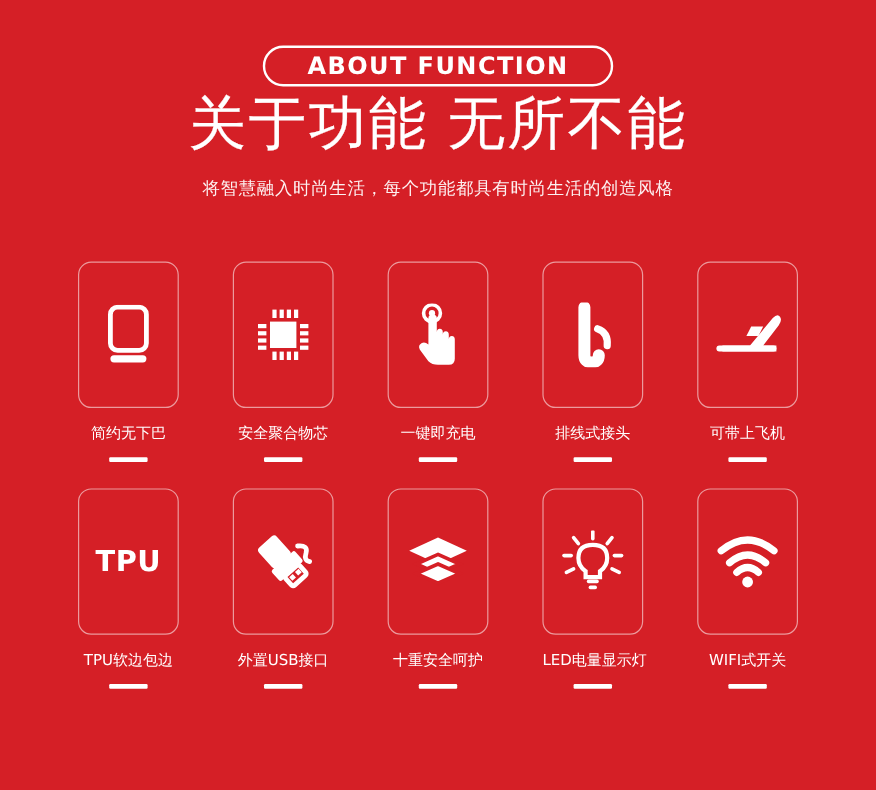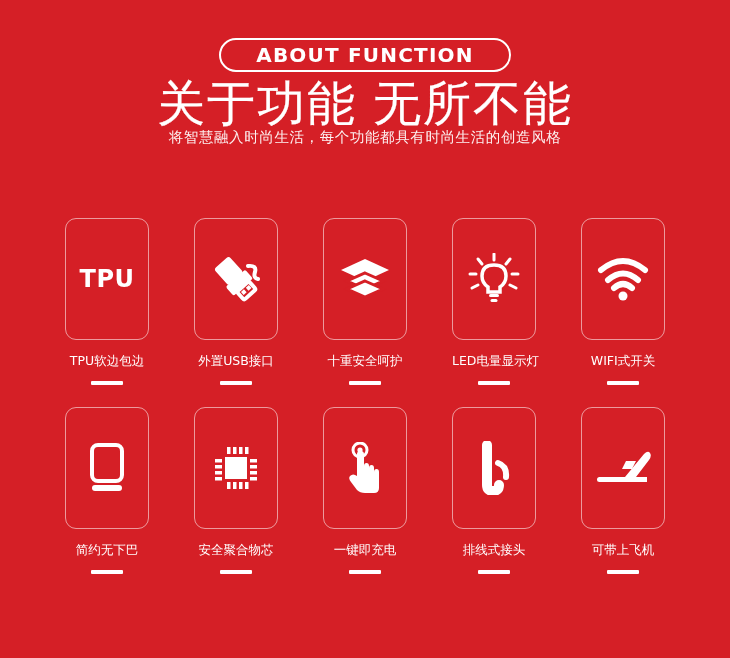--- a/index.html
+++ b/index.html
@@ -41,21 +41,21 @@
     line-height:1.05;
     font-weight:300;
     letter-spacing:2px;
     color:#ffffff;
     font-family:"DejaVu Sans","Liberation Sans",sans-serif;
     -webkit-text-stroke:0.2px #ffffff;
   }
   .main-title .gap { display:inline-block; width:16px; }
 
   .subtitle {
-    margin-top:0;
+    margin-top:20px;
     font-size:14.5px;
     letter-spacing:0.6px;
     color:#fdf0f0;
     font-family:"DejaVu Sans","Liberation Sans",sans-serif;
   }
 
   
   .grid {
     position:absolute;
     left:0; right:0;
@@ -120,107 +120,20 @@
   </div>
 
   <div class="main-title">
     <span>关于功能</span><span class="gap"></span><span>无所不能</span>
   </div>
 
   <div class="subtitle">将智慧融入时尚生活，每个功能都具有时尚生活的创造风格</div>
 </div>
 
 <div class="grid">
-
-  <div class="row">
-
-    <div class="feature">
-      <div class="card">
-        <div class="icon-wrap">
-          <span class="tpu-text">TPU</span>
-        </div>
-      </div>
-      <div class="label">TPU软边包边</div>
-      <div class="divider"></div>
-    </div>
-
-    <div class="feature">
-      <div class="card">
-        <div class="icon-wrap">
-          <svg width="52" height="52" viewBox="0 0 52 52">
-            <g transform="rotate(-42 26 26)">
-              <rect x="16" y="4" width="20" height="22" rx="3" fill="#ffffff"></rect>
-              <rect x="13" y="25" width="26" height="12" rx="2" fill="#ffffff"></rect>
-              <rect x="18" y="36" width="16" height="11" rx="2" fill="none" stroke="#ffffff" stroke-width="4"></rect>
-              <rect x="21" y="39" width="4" height="4" fill="#ffffff"></rect>
-              <rect x="27.5" y="39" width="4" height="4" fill="#ffffff"></rect>
-            </g>
-            <path d="M38 13 Q47 12 45 19 Q43 25 48 26" fill="none" stroke="#ffffff" stroke-width="4" stroke-linecap="round"></path>
-          </svg>
-        </div>
-      </div>
-      <div class="label">外置USB接口</div>
-      <div class="divider"></div>
-    </div>
-
-    <div class="feature">
-      <div class="card">
-        <div class="icon-wrap">
-          <svg width="52" height="42" viewBox="0 0 52 42">
-            <path d="M26 1 L50 12 L26 23 L2 12 Z" fill="#ffffff"></path>
-            <path d="M26 15 L44 23 L26 31 L8 23 Z" fill="#ffffff" stroke="#d51f26" stroke-width="3"></path>
-            <path d="M26 23 L44 31 L26 39 L8 31 Z" fill="#ffffff" stroke="#d51f26" stroke-width="3"></path>
-          </svg>
-        </div>
-      </div>
-      <div class="label">十重安全呵护</div>
-      <div class="divider"></div>
-    </div>
-
-    <div class="feature">
-      <div class="card">
-        <div class="icon-wrap">
-          <svg width="52" height="52" viewBox="0 0 52 52">
-            <path d="M26 12 Q38 12 38 23 Q38 30 32 34 L32 39 L20 39 L20 34
-                     Q14 30 14 23 Q14 12 26 12 Z" fill="none" stroke="#ffffff" stroke-width="3.5"></path>
-            <rect x="21" y="41" width="10" height="3" rx="1.5" fill="#ffffff"></rect>
-            <rect x="22.5" y="46" width="7" height="3" rx="1.5" fill="#ffffff"></rect>
-            <g stroke="#ffffff" stroke-width="3" stroke-linecap="round">
-              <line x1="26" y1="1" x2="26" y2="7"></line>
-              <line x1="10" y1="6" x2="14" y2="11"></line>
-              <line x1="42" y1="6" x2="38" y2="11"></line>
-              <line x1="2" y1="21" x2="8" y2="21"></line>
-              <line x1="50" y1="21" x2="44" y2="21"></line>
-              <line x1="4" y1="35" x2="10" y2="32"></line>
-              <line x1="48" y1="35" x2="42" y2="32"></line>
-            </g>
-          </svg>
-        </div>
-      </div>
-      <div class="label">LED电量显示灯</div>
-      <div class="divider"></div>
-    </div>
-
-    <div class="feature">
-      <div class="card">
-        <div class="icon-wrap">
-          <svg width="52" height="44" viewBox="0 0 52 44">
-            <g fill="none" stroke="#ffffff" stroke-linecap="round">
-              <path d="M4 13 Q26 -5 48 13" stroke-width="6"></path>
-              <path d="M11 23 Q26 10 41 23" stroke-width="6"></path>
-              <path d="M17 31 Q26 23 35 31" stroke-width="6"></path>
-            </g>
-            <circle cx="26" cy="39" r="4.5" fill="#ffffff"></circle>
-          </svg>
-        </div>
-      </div>
-      <div class="label">WIFI式开关</div>
-      <div class="divider"></div>
-    </div>
-  </div>
 
   <div class="row">
 
     <div class="feature">
       <div class="card">
         <div class="icon-wrap">
           <svg width="40" height="50" viewBox="0 0 40 50">
             <rect x="5" y="2" width="30" height="36" rx="6" ry="6" fill="none" stroke="#ffffff" stroke-width="4"></rect>
             <rect x="5" y="42" width="30" height="6" rx="3" ry="3" fill="#ffffff"></rect>
           </svg>
@@ -300,13 +213,100 @@
                      L52 28 L52 33 L7 33 Z" fill="#ffffff"></path>
             <path d="M31 12 L41 12 L37 20 L27 20 Z" fill="#ffffff"></path>
             <rect x="2" y="28" width="50" height="5" rx="2.5" fill="#ffffff"></rect>
           </svg>
         </div>
       </div>
       <div class="label">可带上飞机</div>
       <div class="divider"></div>
     </div>
   </div>
+
+  <div class="row">
+
+    <div class="feature">
+      <div class="card">
+        <div class="icon-wrap">
+          <span class="tpu-text">TPU</span>
+        </div>
+      </div>
+      <div class="label">TPU软边包边</div>
+      <div class="divider"></div>
+    </div>
+
+    <div class="feature">
+      <div class="card">
+        <div class="icon-wrap">
+          <svg width="52" height="52" viewBox="0 0 52 52">
+            <g transform="rotate(-42 26 26)">
+              <rect x="16" y="4" width="20" height="22" rx="3" fill="#ffffff"></rect>
+              <rect x="13" y="25" width="26" height="12" rx="2" fill="#ffffff"></rect>
+              <rect x="18" y="36" width="16" height="11" rx="2" fill="none" stroke="#ffffff" stroke-width="4"></rect>
+              <rect x="21" y="39" width="4" height="4" fill="#ffffff"></rect>
+              <rect x="27.5" y="39" width="4" height="4" fill="#ffffff"></rect>
+            </g>
+            <path d="M38 13 Q47 12 45 19 Q43 25 48 26" fill="none" stroke="#ffffff" stroke-width="4" stroke-linecap="round"></path>
+          </svg>
+        </div>
+      </div>
+      <div class="label">外置USB接口</div>
+      <div class="divider"></div>
+    </div>
+
+    <div class="feature">
+      <div class="card">
+        <div class="icon-wrap">
+          <svg width="52" height="42" viewBox="0 0 52 42">
+            <path d="M26 1 L50 12 L26 23 L2 12 Z" fill="#ffffff"></path>
+            <path d="M26 15 L44 23 L26 31 L8 23 Z" fill="#ffffff" stroke="#d51f26" stroke-width="3"></path>
+            <path d="M26 23 L44 31 L26 39 L8 31 Z" fill="#ffffff" stroke="#d51f26" stroke-width="3"></path>
+          </svg>
+        </div>
+      </div>
+      <div class="label">十重安全呵护</div>
+      <div class="divider"></div>
+    </div>
+
+    <div class="feature">
+      <div class="card">
+        <div class="icon-wrap">
+          <svg width="52" height="52" viewBox="0 0 52 52">
+            <path d="M26 12 Q38 12 38 23 Q38 30 32 34 L32 39 L20 39 L20 34
+                     Q14 30 14 23 Q14 12 26 12 Z" fill="none" stroke="#ffffff" stroke-width="3.5"></path>
+            <rect x="21" y="41" width="10" height="3" rx="1.5" fill="#ffffff"></rect>
+            <rect x="22.5" y="46" width="7" height="3" rx="1.5" fill="#ffffff"></rect>
+            <g stroke="#ffffff" stroke-width="3" stroke-linecap="round">
+              <line x1="26" y1="1" x2="26" y2="7"></line>
+              <line x1="10" y1="6" x2="14" y2="11"></line>
+              <line x1="42" y1="6" x2="38" y2="11"></line>
+              <line x1="2" y1="21" x2="8" y2="21"></line>
+              <line x1="50" y1="21" x2="44" y2="21"></line>
+              <line x1="4" y1="35" x2="10" y2="32"></line>
+              <line x1="48" y1="35" x2="42" y2="32"></line>
+            </g>
+          </svg>
+        </div>
+      </div>
+      <div class="label">LED电量显示灯</div>
+      <div class="divider"></div>
+    </div>
+
+    <div class="feature">
+      <div class="card">
+        <div class="icon-wrap">
+          <svg width="52" height="44" viewBox="0 0 52 44">
+            <g fill="none" stroke="#ffffff" stroke-linecap="round">
+              <path d="M4 13 Q26 -5 48 13" stroke-width="6"></path>
+              <path d="M11 23 Q26 10 41 23" stroke-width="6"></path>
+              <path d="M17 31 Q26 23 35 31" stroke-width="6"></path>
+            </g>
+            <circle cx="26" cy="39" r="4.5" fill="#ffffff"></circle>
+          </svg>
+        </div>
+      </div>
+      <div class="label">WIFI式开关</div>
+      <div class="divider"></div>
+    </div>
+  </div>
 </div>
 
 </body></html>

